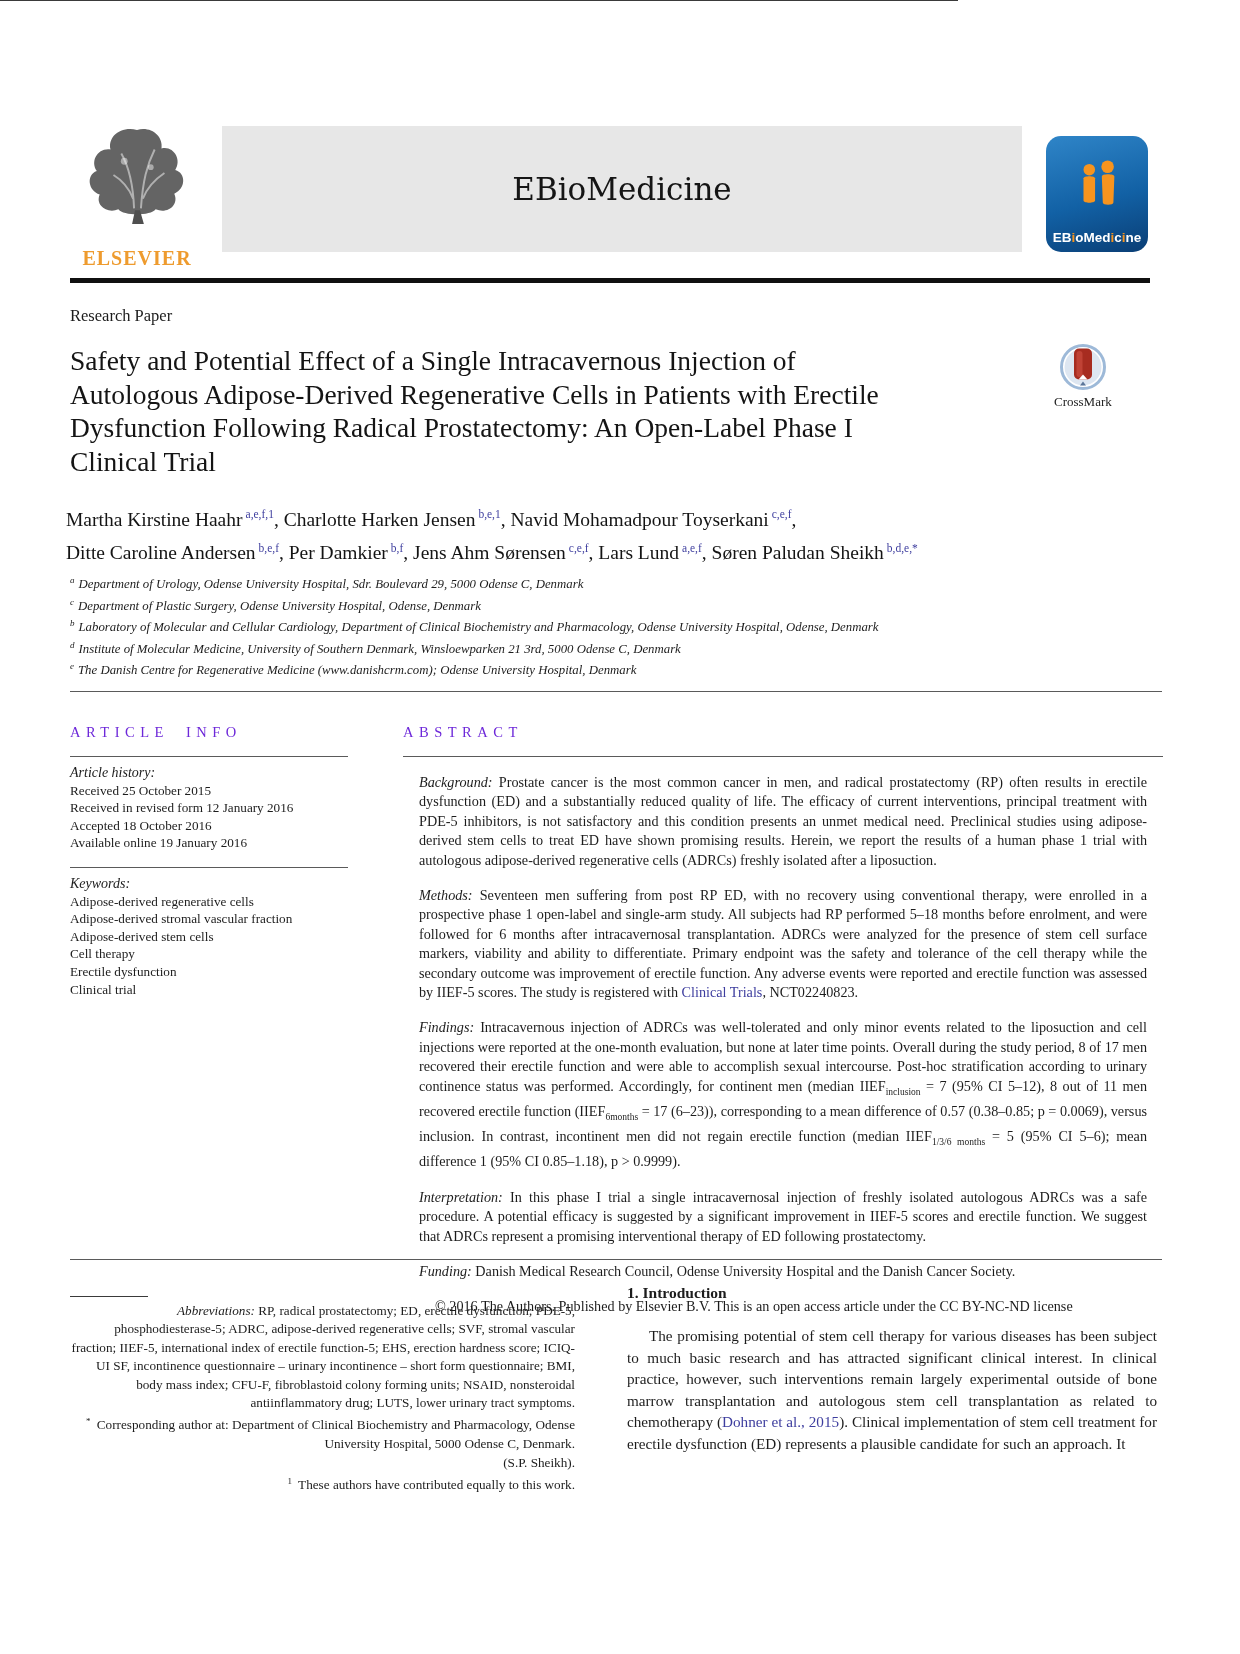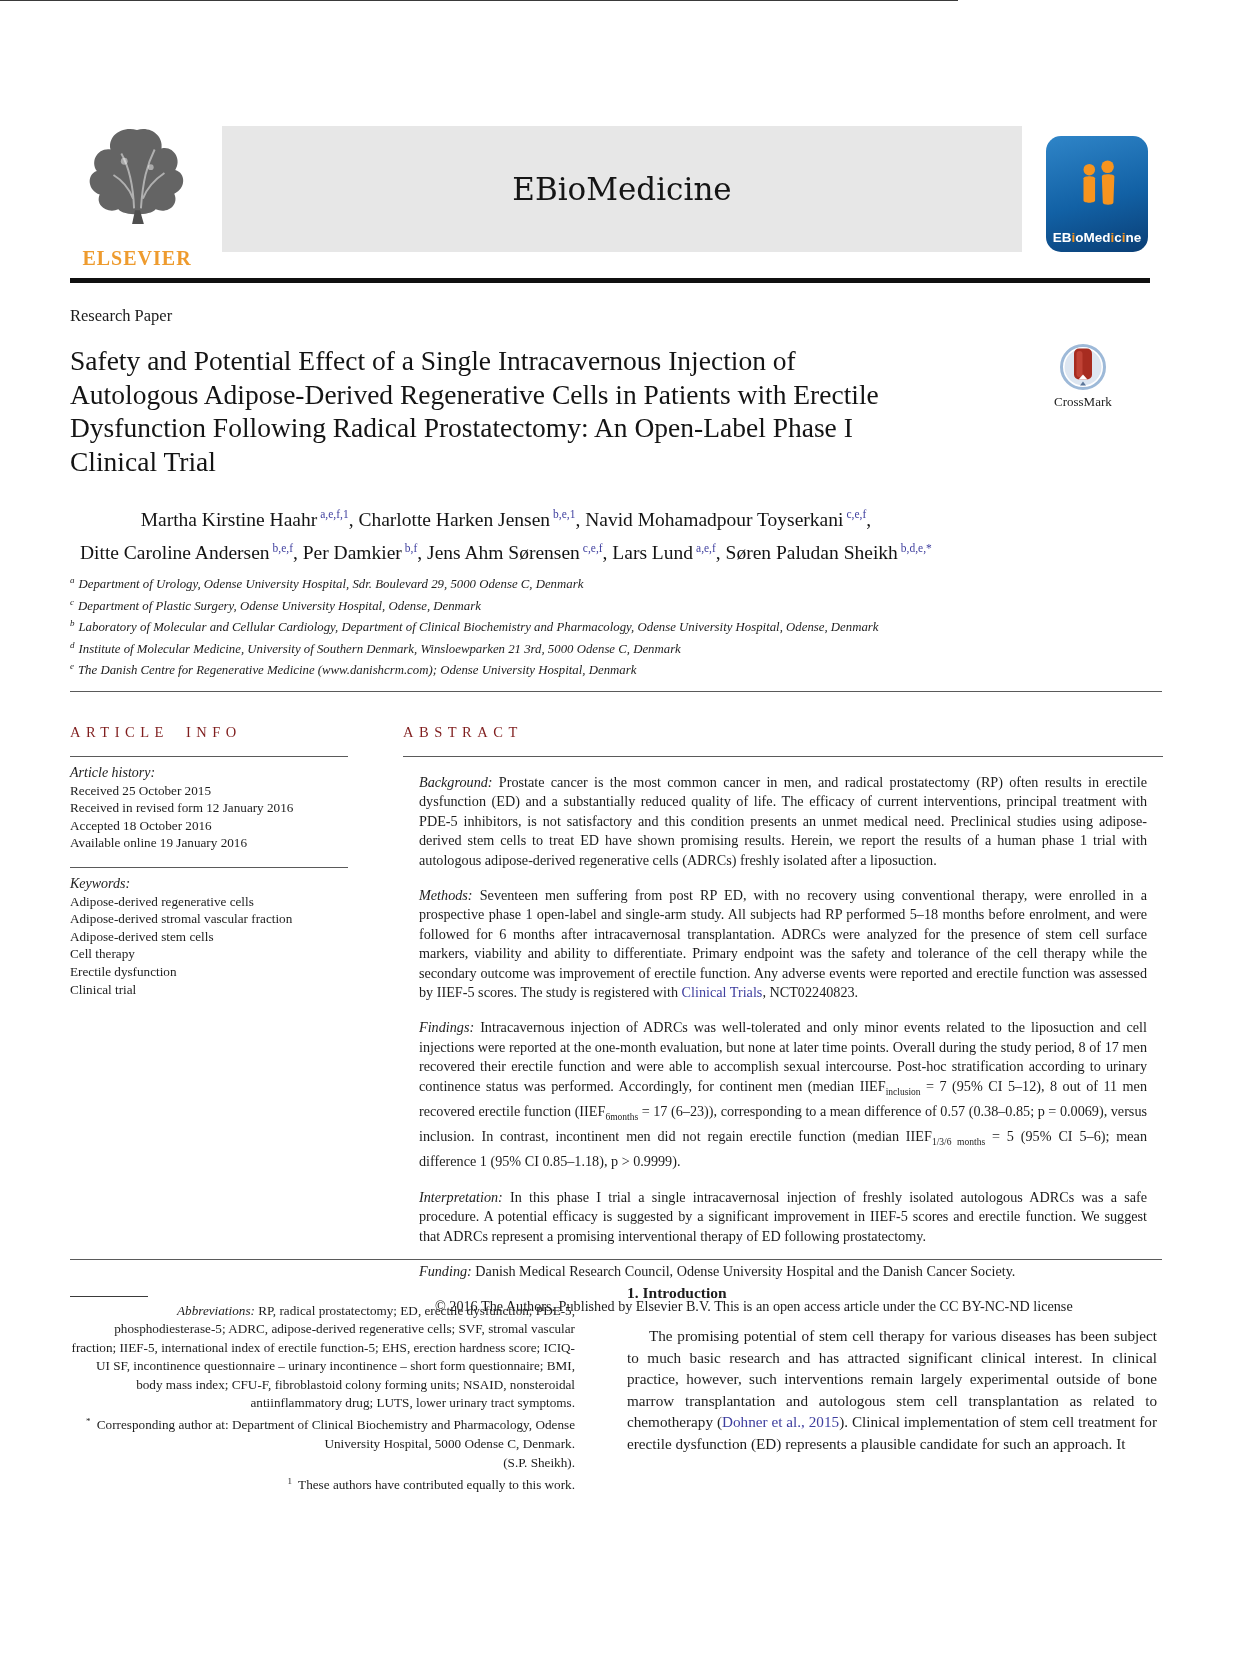--- a/index.html
+++ b/index.html
@@ -22,29 +22,29 @@
              display:flex;flex-direction:column;align-items:center;justify-content:flex-end;padding-bottom:7px;box-sizing:border-box;}
   .ebio-figures{margin-bottom:10px;}
   .ebio-text{font-size:13.5px;font-weight:bold;font-family:"Liberation Sans",sans-serif;color:#ffffff;white-space:nowrap;}
   .ebio-text .oi{color:#f7941e;}
 
   .research-paper{position:absolute;left:70px;top:306px;font-size:16.5px;}
   .title{position:absolute;left:70px;top:344px;margin:0;font-size:27.5px;line-height:33.5px;font-weight:normal;color:#141414;}
   .crossmark{position:absolute;left:1054px;top:344px;display:flex;align-items:center;cursor:pointer;flex-direction:column;}
   .crossmark-label{font-size:13px;color:#222;}
 
-  .authors{position:absolute;left:80px;top:500px;font-size:19.5px;line-height:29px;color:#141414;text-align:center;}
+  .authors{position:absolute;left:66px;top:500px;font-size:19.5px;line-height:29px;color:#141414;}
   .asup{color:#3d3d9e;font-size:11.5px;margin-left:3px;}
   .affiliations{position:absolute;left:70px;top:572px;font-size:12.8px;line-height:17.3px;font-style:italic;}
   .affsup{font-size:9px;margin-right:4px;font-style:italic;}
 
   
   .left-col{position:absolute;left:70px;top:724px;width:278px;}
   .right-col{position:absolute;left:403px;top:724px;width:760px;}
-  .col-heading{font-size:14.5px;letter-spacing:5.5px;word-spacing:8px;color:#7f1d1d;}
+  .col-heading{font-size:14.5px;letter-spacing:5.5px;word-spacing:8px;color:#6d28d9;}
   .col-rule{border-top:1px solid #5a5a5a;margin:15px 0 7px 0;}
   .info-label{font-style:italic;font-size:14px;line-height:17.6px;}
   .info-line{font-size:13.2px;line-height:17.6px;}
   .abstract p{margin:16px;font-size:14.2px;line-height:19.4px;text-align:justify;}
   .abs-label{font-style:italic;}
   .link{color:#3d3d9e;text-decoration:none;cursor:pointer;}
   .copyright{text-indent:16px;}
   sub{font-size:9.5px;}
 
   

